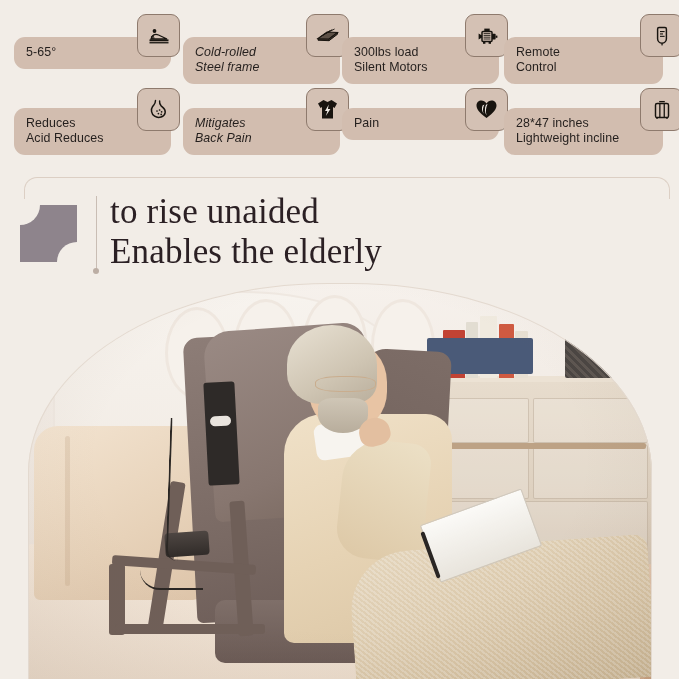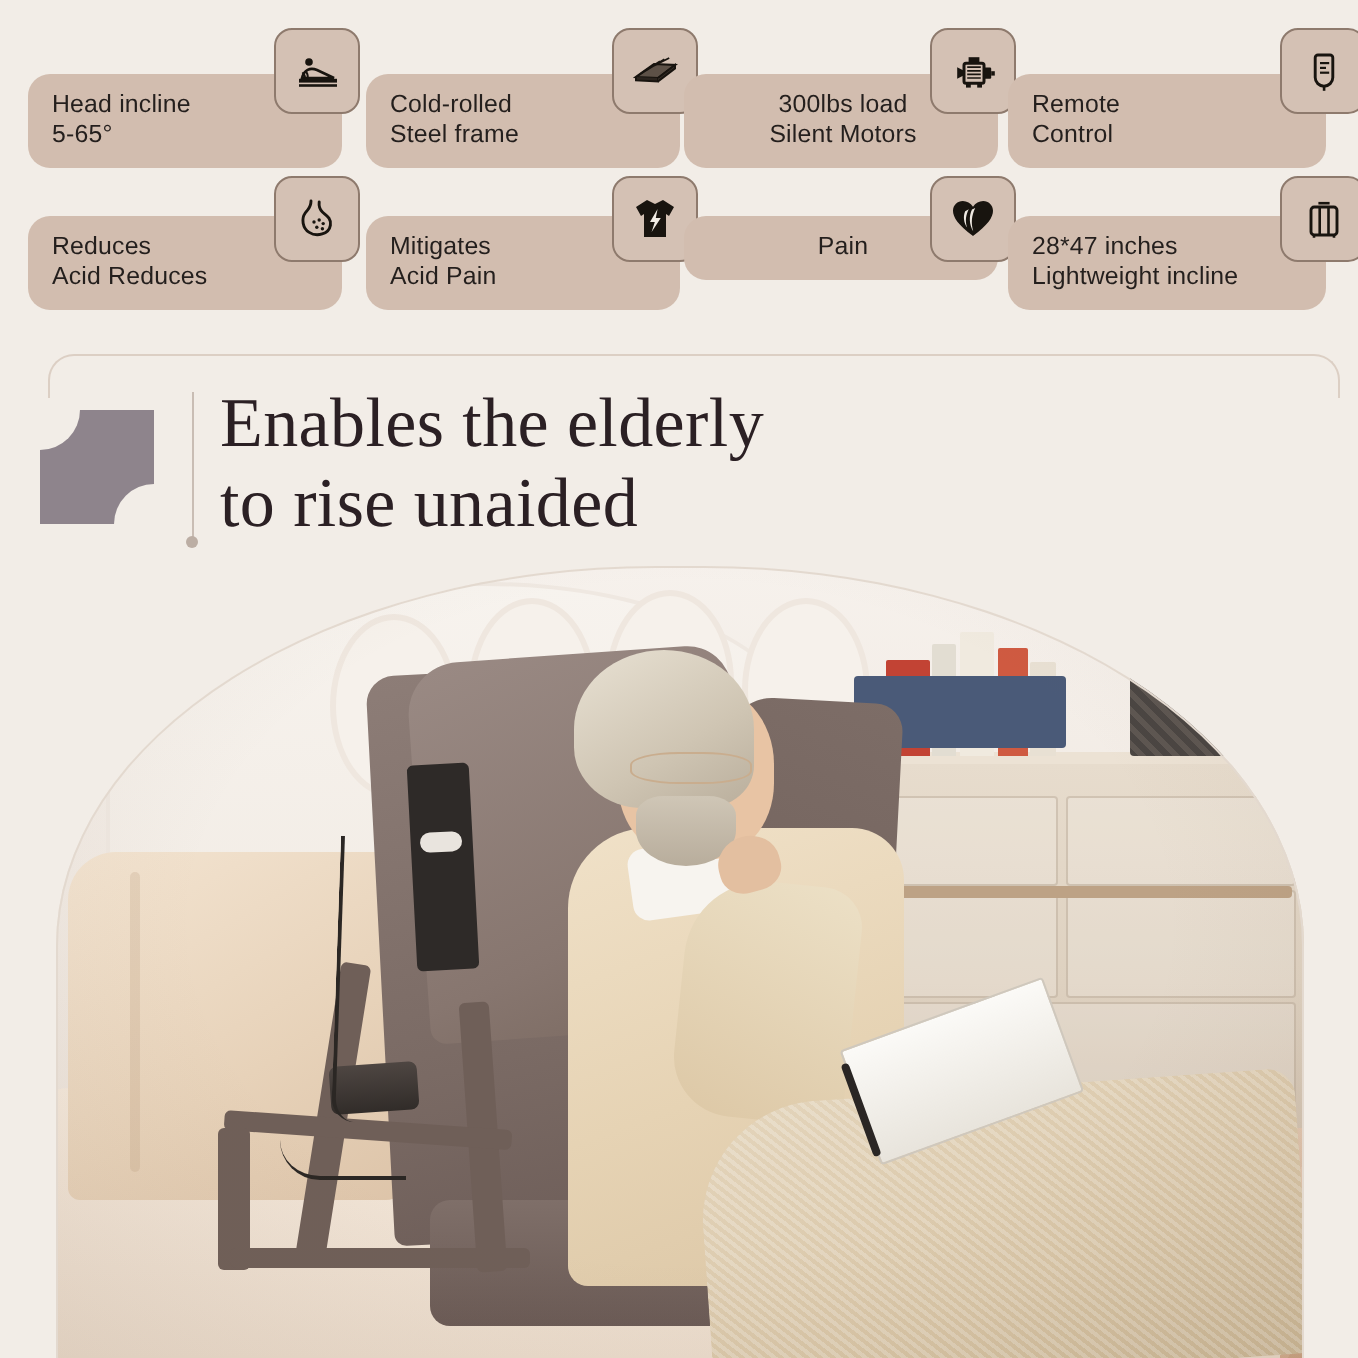--- a/index.html
+++ b/index.html
@@ -9,22 +9,22 @@
     font-family:"Liberation Sans", sans-serif;
     -webkit-font-smoothing:antialiased;
   }
   .page{position:relative;width:679px;height:679px;background:#f2ede7;}
 
   
   .features{position:absolute;left:0;top:0;width:679px;height:172px;}
 
   .col{position:absolute;top:0;width:160px;height:172px;}
   .col-0{left:14px;}
-  .col-1{left:183px;}
-  .col-2{left:342px;text-align:center;}
+  .col-1{left:183px;font-style:italic;}
+  .col-2{left:342px;}
   .col-3{left:504px;}
 
   .pill{
     position:absolute;left:0;
     width:157px;
     background:#d2bdaf;
     border-radius:11px;
     box-sizing:border-box;
     padding:8px 10px 9px 12px;
   }
@@ -333,21 +333,20 @@
 </style>
 </head>
 <body>
 
 <div class="page">
 
   <div class="features">
 
     <div class="col col-0">
       <div class="pill pill-top">
-        <span class="pill-line">Head incline</span>
         <span class="pill-line">5-65°</span>
       </div>
       <div class="ico ico-top">
         <svg width="26" height="26" viewBox="0 0 26 26">
           <circle cx="8.5" cy="8" r="1.9" fill="#18140f"></circle>
           <path d="M5 16 C6 12 9 10.5 12.5 12 L21 16 Z" fill="none" stroke="#18140f" stroke-width="1.3"></path>
           <path d="M5.2 13.2 C6.4 14.4 6.6 15.2 6.4 16" stroke="#18140f" stroke-width="1" fill="none"></path>
           <path d="M6.6 12.4 C7.8 13.6 8 14.8 7.8 16" stroke="#18140f" stroke-width="1" fill="none"></path>
           <rect x="3.5" y="16.4" width="19" height="1.9" fill="#18140f"></rect>
           <rect x="3.5" y="19.1" width="19" height="1.3" fill="#18140f"></rect>
@@ -378,21 +377,21 @@
         <svg width="27" height="27" viewBox="0 0 27 27">
           <path d="M4 16.5 L13 10 L23.5 10.5 L15 17 Z" fill="#5d5147"></path>
           <path d="M4 16.5 L13 10 L23.5 10.5 L15 17 Z" fill="none" stroke="#18140f" stroke-width="1.1"></path>
           <path d="M6.5 14.8 L16 8.6 M9 13.2 L18.2 7.6 M11.5 11.6 L20.6 7" stroke="#18140f" stroke-width=".9"></path>
           <path d="M4 16.5 L4 18.2 L15 18.7 L15 17" fill="#2b241e" stroke="#18140f" stroke-width="1"></path>
           <path d="M15 17 L23.5 10.5 L23.5 12.2 L15 18.7" fill="#3c332c" stroke="#18140f" stroke-width="1"></path>
         </svg>
       </div>
       <div class="pill pill-bot">
         <span class="pill-line">Mitigates</span>
-        <span class="pill-line">Acid Pain</span>
+        <span class="pill-line">Back Pain</span>
       </div>
       <div class="ico ico-bot">
         <svg width="27" height="27" viewBox="0 0 27 27">
           <path d="M9.5 4 L13.5 6 L17.5 4 L23 7.5 L20.5 12 L19 11 L19 22.5 L8 22.5 L8 11 L6.5 12 L4 7.5 Z" fill="#18140f"></path>
           <path d="M14.8 8.5 L11 15 L13.4 15 L11.8 20 L16.4 13 L13.9 13 Z" fill="#f0ebe4"></path>
         </svg>
       </div>
     </div>
 
     <div class="col col-2">
@@ -457,22 +456,22 @@
   <div class="hairline"></div>
 
   <div class="headline-wrap">
     <div class="deco">
       <div class="notch notch-tl"></div>
       <div class="notch notch-br"></div>
     </div>
     <div class="vrule"></div>
     <div class="vdot"></div>
     <div class="headline">
+      <span>to rise unaided</span>
       <span>Enables the elderly</span>
-      <span>to rise unaided</span>
     </div>
   </div>
 
   <div class="photo">
     <div class="photo-inner">
       <div class="wall"></div>
       <div class="wall-panel"></div>
       <div class="wall-oval o1"></div>
       <div class="wall-oval o2"></div>
       <div class="wall-oval o3"></div>

